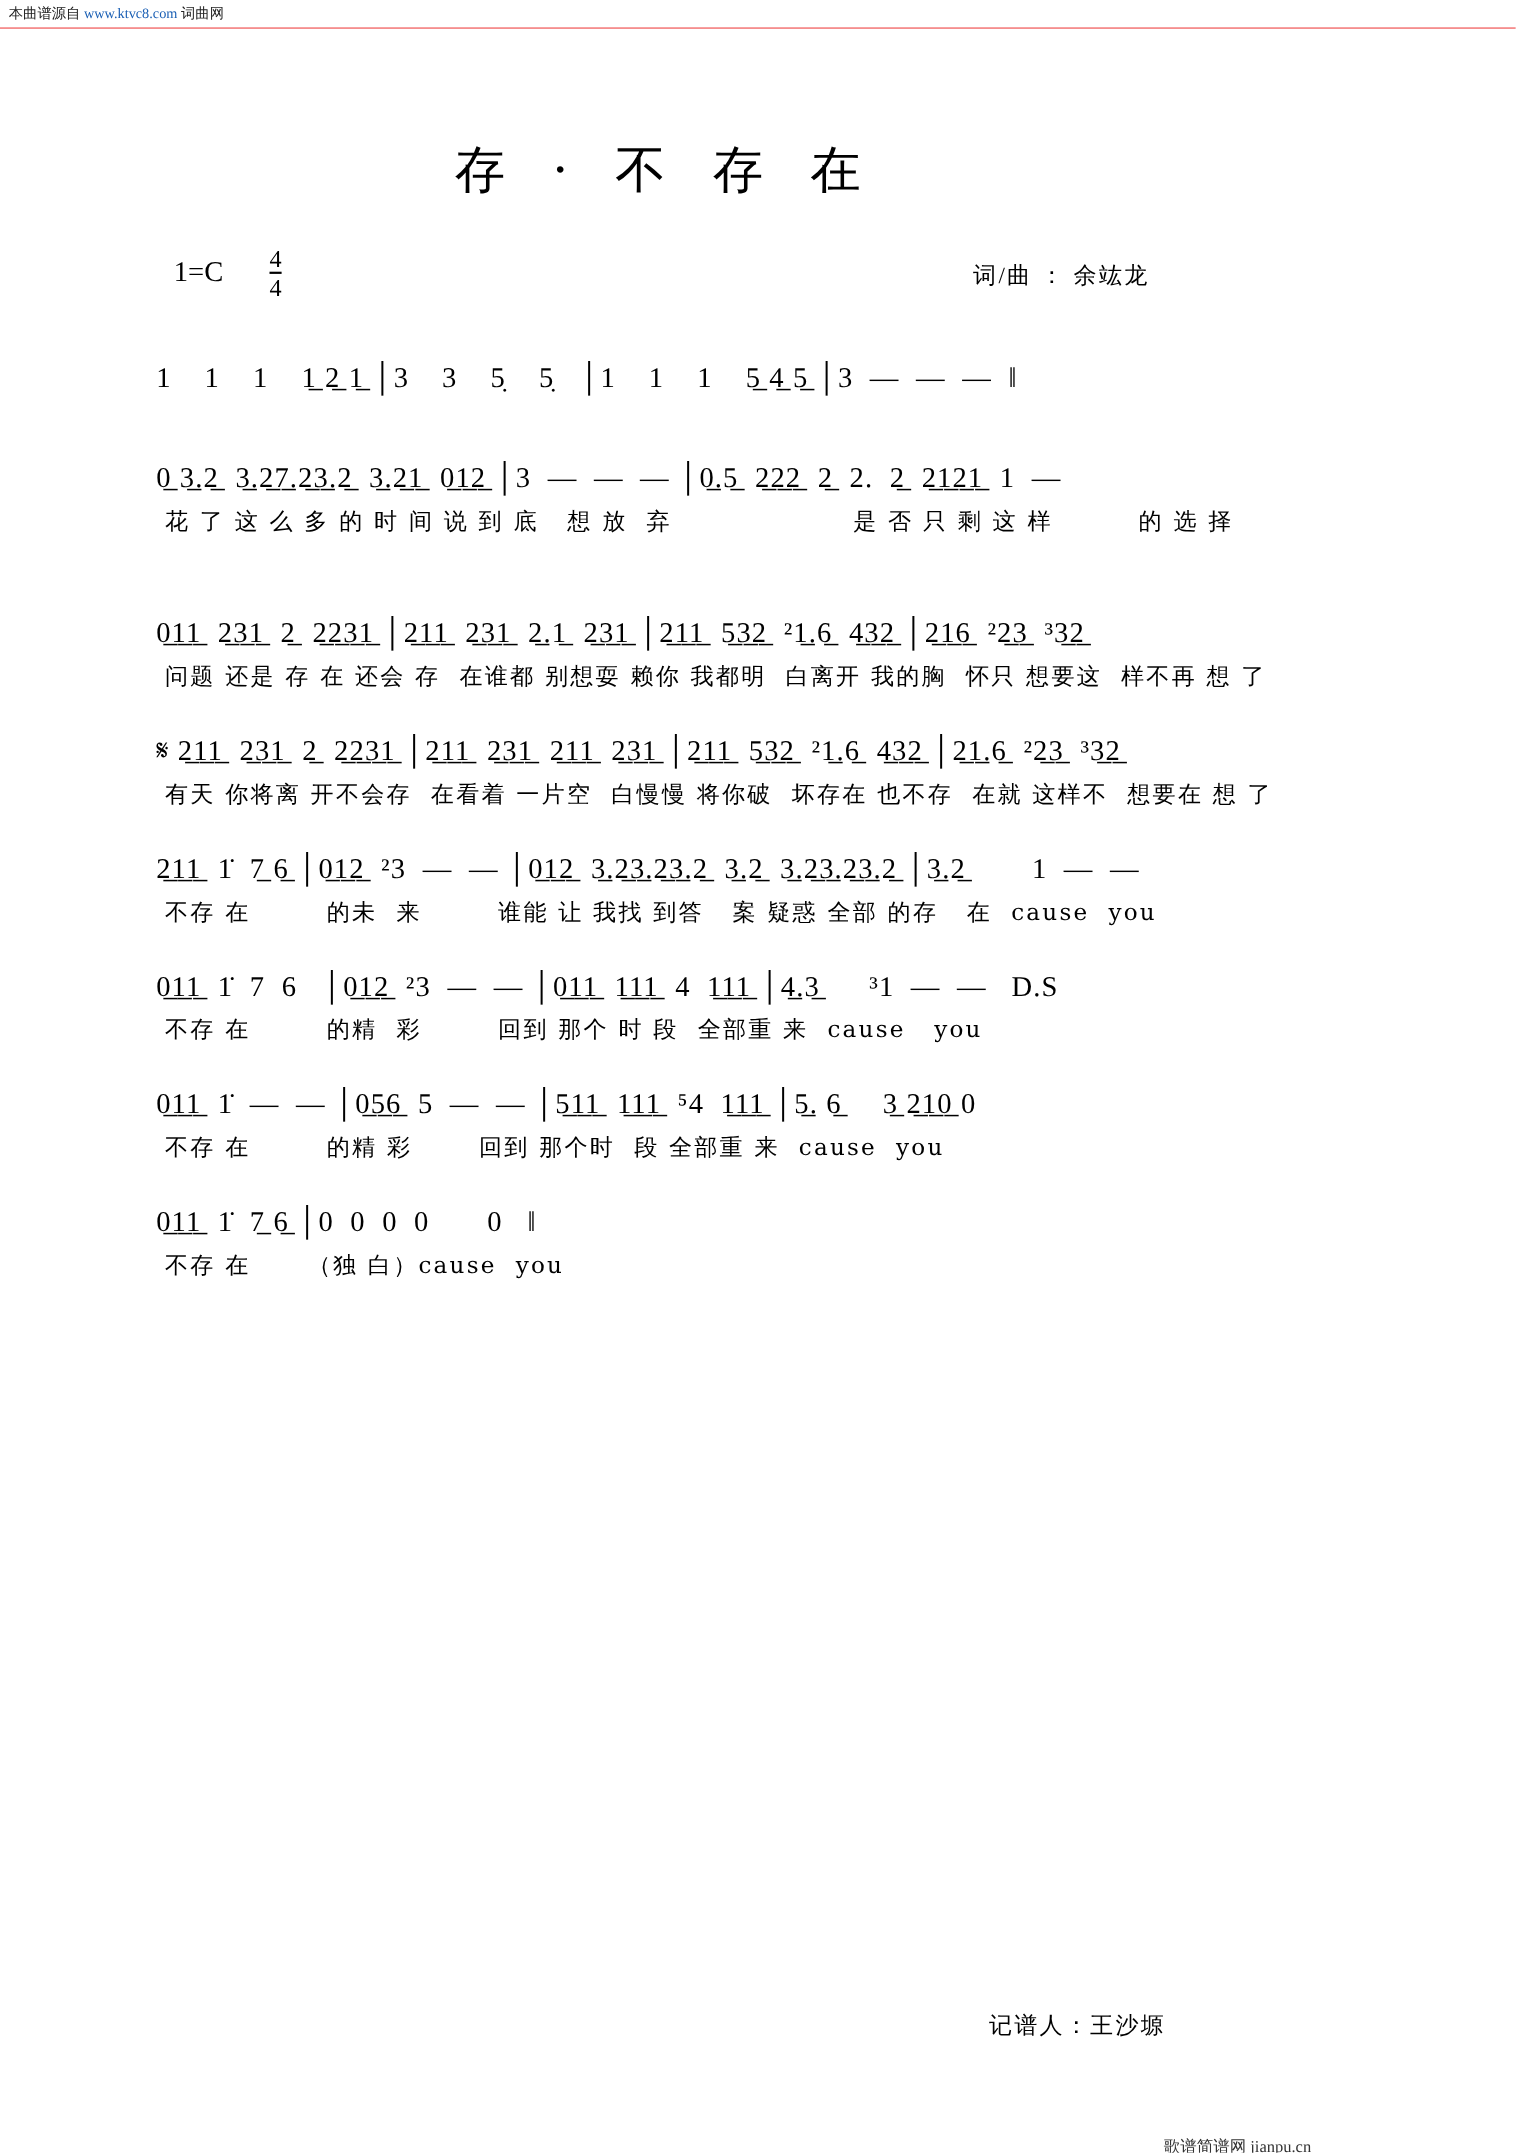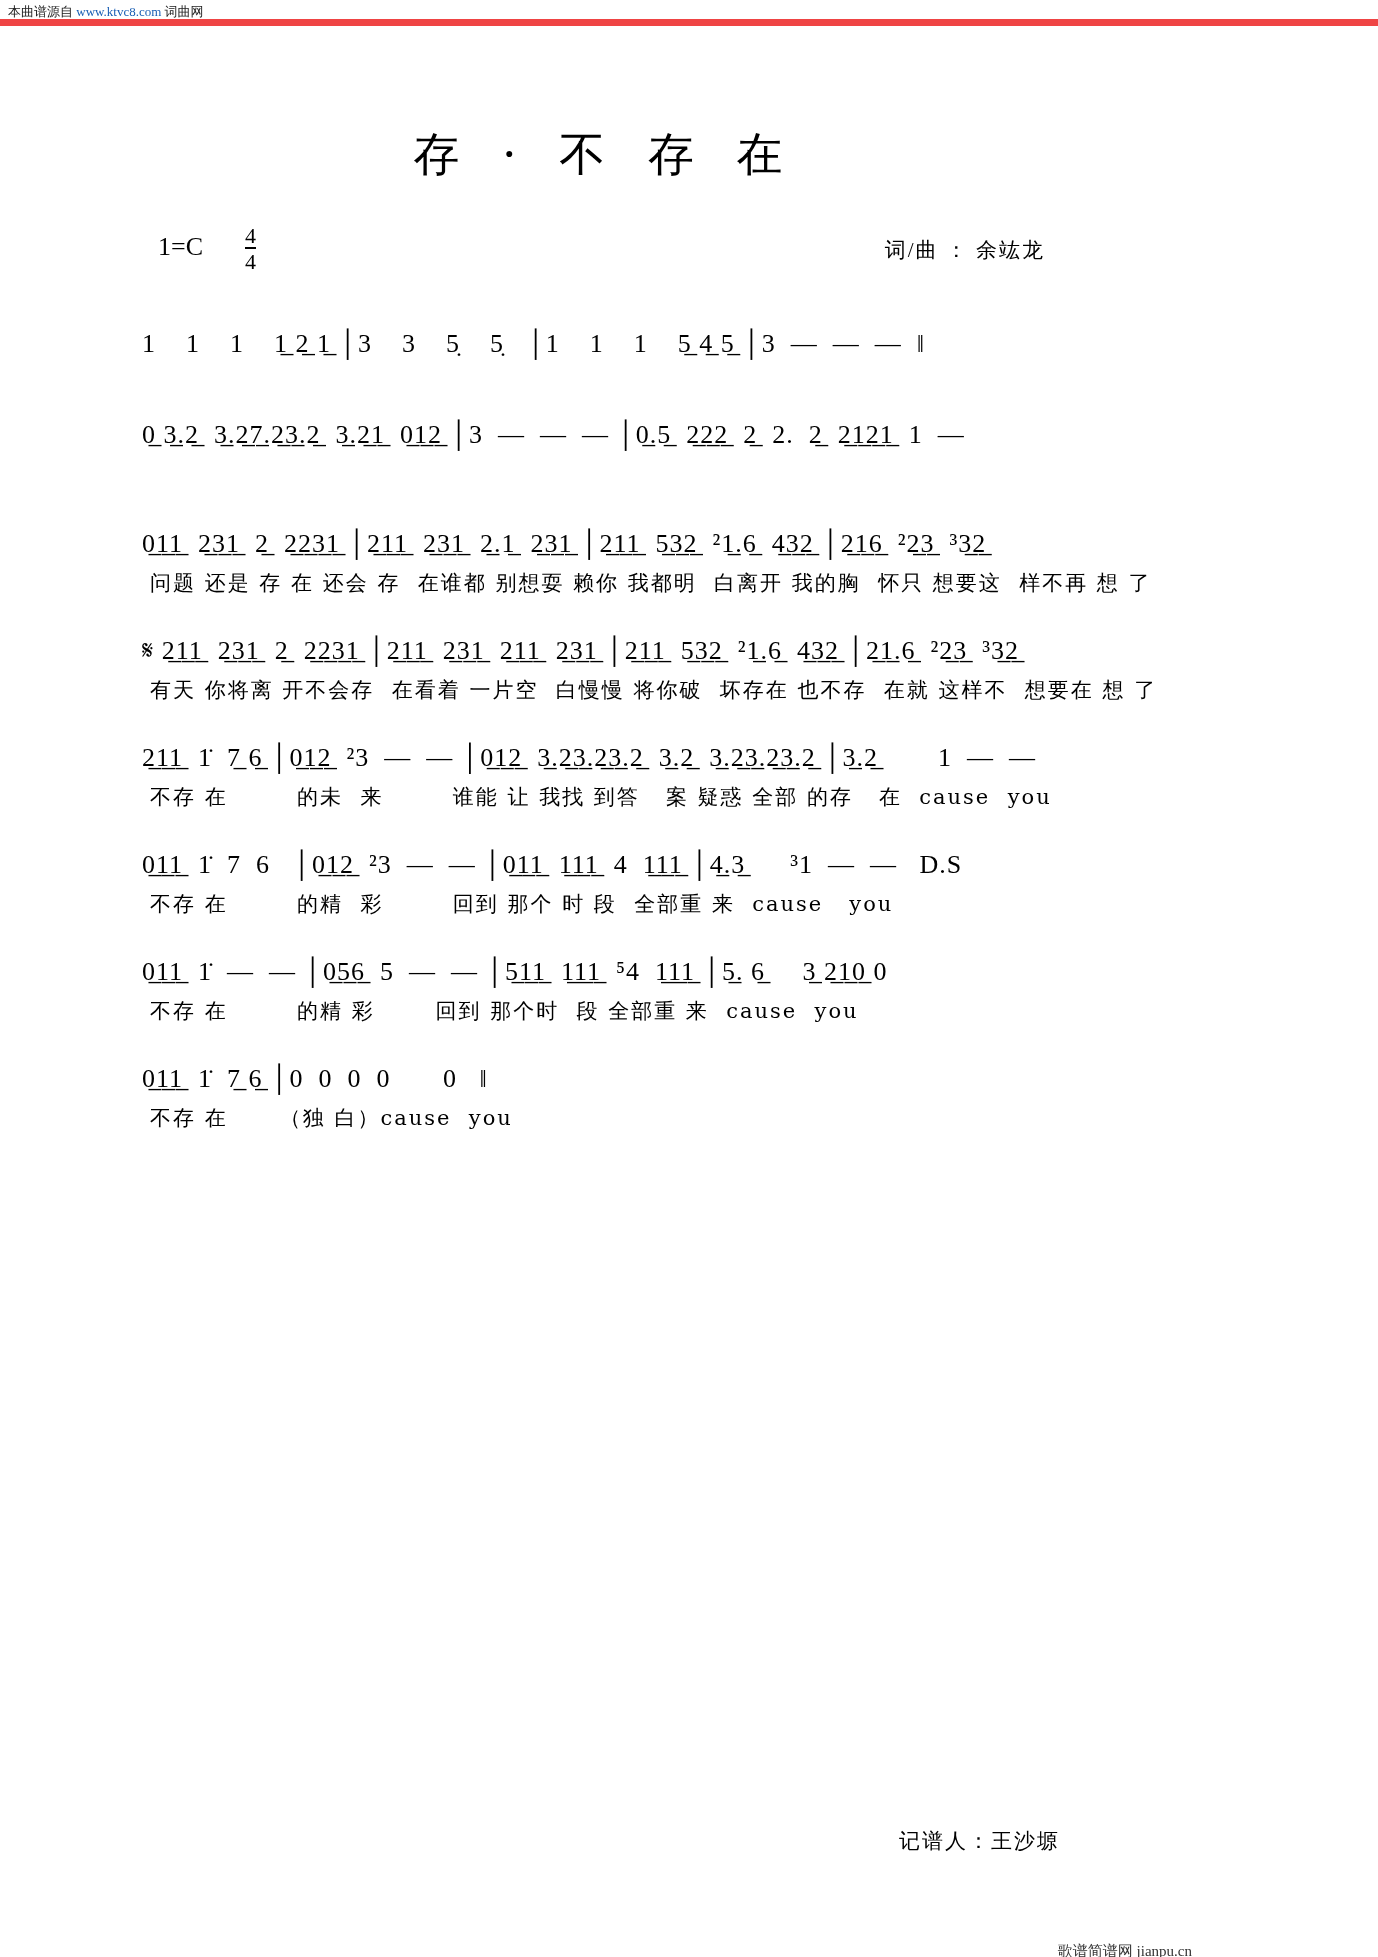--- a/index.html
+++ b/index.html
@@ -16,21 +16,21 @@
     overflow: hidden;
   }
 
   
   .source-bar {
     position: absolute;
     top: 0;
     left: 0;
     width: 100%;
     height: 26px;
-    border-bottom: 7px solid #ef4444;
+    border-bottom: 1px solid #ef4444;
     font-size: 13px;
     line-height: 24px;
     padding-left: 8px;
     color: #222;
     box-sizing: border-box;
   }
   .source-bar .url { color: #1a5fb4; }
 
   
   .sheet {
@@ -148,20 +148,21 @@
 
   <div class="system">
     <div class="notes">1    1    1    1̲ 2̲ 1̲ │3    3    5̣    5̣   │1    1    1    5̲ 4̲ 5̲ │3  —  —  —  ‖</div>
     <div class="lyrics"></div>
   </div>
 
   <div class="sys-gap-lg"></div>
 
   <div class="system">
     <div class="notes">0̲ 3̲.2̲  3̲.2̲7̲.2̲3̲.2̲  3̲.2̲1̲  0̲1̲2̲ │3  —  —  — │0̲.5̲  2̲2̲2̲  2̲  2.  2̲  2̲1̲2̲1̲  1  —</div>
+    <div class="lyrics">花 了 这 么 多 的 时 间 说 到 底   想 放  弃                   是 否 只 剩 这 样         的 选 择</div>
   </div>
 
   <div class="sys-gap-md"></div>
 
 
   <div class="sys-gap-md"></div>
 
   <div class="system">
     <div class="notes">0̲1̲1̲  2̲3̲1̲  2̲  2̲2̲3̲1̲ │2̲1̲1̲  2̲3̲1̲  2̲.1̲  2̲3̲1̲ │2̲1̲1̲  5̲3̲2̲  ²1̲.6̲  4̲3̲2̲ │2̲1̲6̲  ²2̲3̲  ³3̲2̲</div>
     <div class="lyrics">问题 还是 存 在 还会 存  在谁都 别想耍 赖你 我都明  白离开 我的胸  怀只 想要这  样不再 想 了</div>

